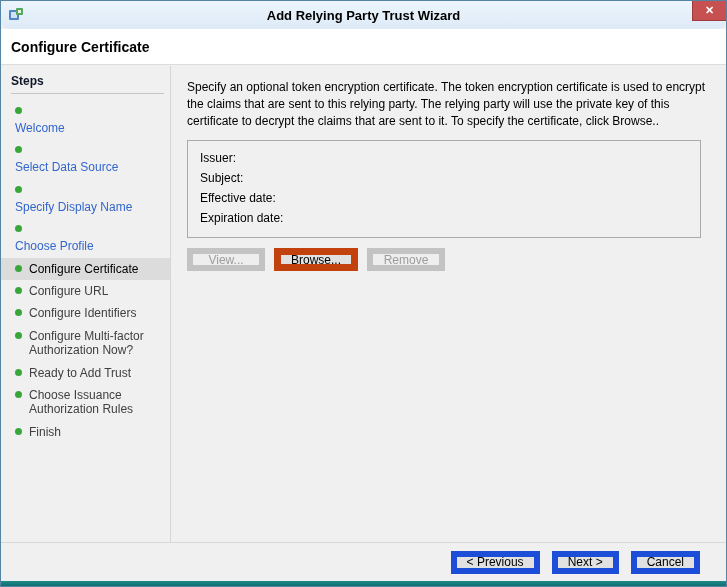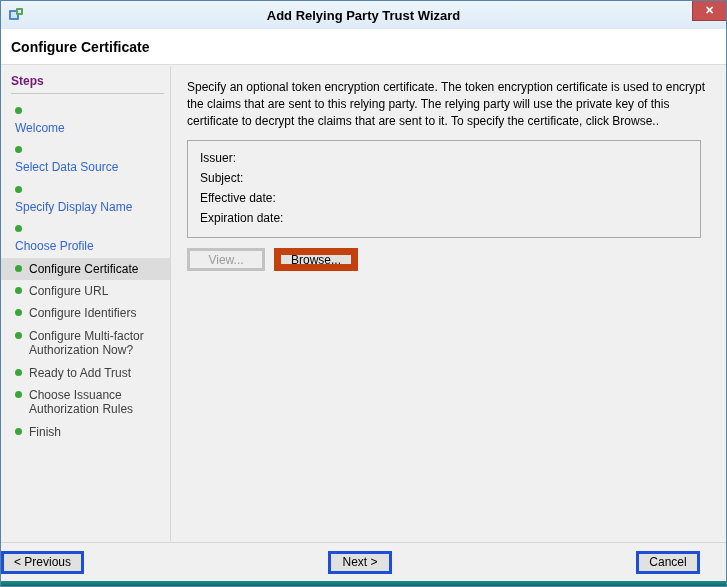--- a/index.html
+++ b/index.html
@@ -12,21 +12,21 @@
     background:#f0f0f0;
     border:1px solid #5584a5;
     overflow:hidden;
   }
 
   
   .titlebar {
     position:relative;
     height:28px;
     background:linear-gradient(#edf5fc, #ddeaf7);
-    display:flex; align-items:center; justify-content:center;
+    display:flex; align-items:center; justify-content:center;border-radius:8px;
   }
   .titlebar-text { font-size:13px; font-weight:bold; color:#000; }
   .app-icon { position:absolute; left:7px; top:6px; width:16px; height:16px; }
   .close-btn {
     position:absolute; top:0; right:0;
     width:34px; height:20px;
     background:#c75050;
     border:1px solid #9d3d3b;
     border-top:none; border-right:none;
     color:#fff; font-size:11px; font-weight:bold;
@@ -48,21 +48,21 @@
     position:absolute; top:65px; left:0; right:0; bottom:44px;
     display:flex; background:#f0f0f0;
   }
 
   
   .sidebar {
     width:170px; flex:none;
     border-right:1px solid #d6d6d6;
     padding:8px 6px 0 10px;
   }
-  .steps-title { font-size:12px; font-weight:bold; color:#701a75; margin-bottom:5px; }
+  .steps-title { font-size:12px; font-weight:bold; color:#0f172a; margin-bottom:5px; }
   .steps-rule { border:none; border-top:1px solid #c6c6c6; margin:0 0 6px 0; }
   .steps { list-style:none; font-size:12px; }
   .step {
     display:flex; align-items:flex-start; gap:7px;
     padding:4px 2px 4px 4px; line-height:1.2;
   }
   .step .dot {
     width:7px; height:7px; border-radius:50%;
     background:#3aa63a; margin-top:3px; flex:none;
   }
@@ -84,36 +84,36 @@
     border:1px solid #a9a9a9;
     background:#f0f0f0;
     padding:7px 0 9px 12px;
   }
   .cert-field { padding:3px 0; font-size:12px; color:#000; }
 
   .cert-buttons { margin-top:10px; display:flex; gap:9px; }
   .btn {
     min-width:78px; height:23px;
     background:#e1e1e1;
-    border:3px solid #1d4ed8;
+    border:6px solid #1d4ed8;
     font-family:"Liberation Sans", sans-serif;
     font-size:12px; color:#000;
     display:inline-flex; align-items:center; justify-content:center;
     padding:0 10px;
   }
   .btn.enabled { cursor:pointer; }
   .btn.disabled { color:#9c9c9c; border-color:#c3c3c3; background:#eeeeee; }
   .btn.focused { border:7px solid #c2410c; }
 
   
   .footer {
     position:absolute; left:0; right:0; bottom:5px; height:39px;
     background:#f0f0f0;
     border-top:1px solid #d7d7d7;
-    display:flex; align-items:center; justify-content:space-between;
+    display:flex; align-items:center; justify-content:flex-end;
     gap:12px; padding-right:26px;
   }
   .footer .btn { min-width:64px; }
 
   .bottom-edge {
     position:absolute; left:0; right:0; bottom:0; height:5px;
     background:linear-gradient(#1d8a8a, #0f6f6f);
   }
 </style>
 </head>
@@ -199,20 +199,21 @@
       <div class="cert-box">
         <div class="cert-field">Issuer:</div>
         <div class="cert-field">Subject:</div>
         <div class="cert-field">Effective date:</div>
         <div class="cert-field">Expiration date:</div>
       </div>
 
       <div class="cert-buttons">
         <button class="btn disabled" disabled="">View...</button>
         <button class="btn enabled focused">Browse...</button>
+        <button class="btn disabled" disabled="">Remove</button>
       </div>
     </div>
 
   </div>
 
   <div class="footer">
     <button class="btn enabled">&lt; Previous</button>
     <button class="btn enabled">Next &gt;</button>
     <button class="btn enabled">Cancel</button>
   </div>

